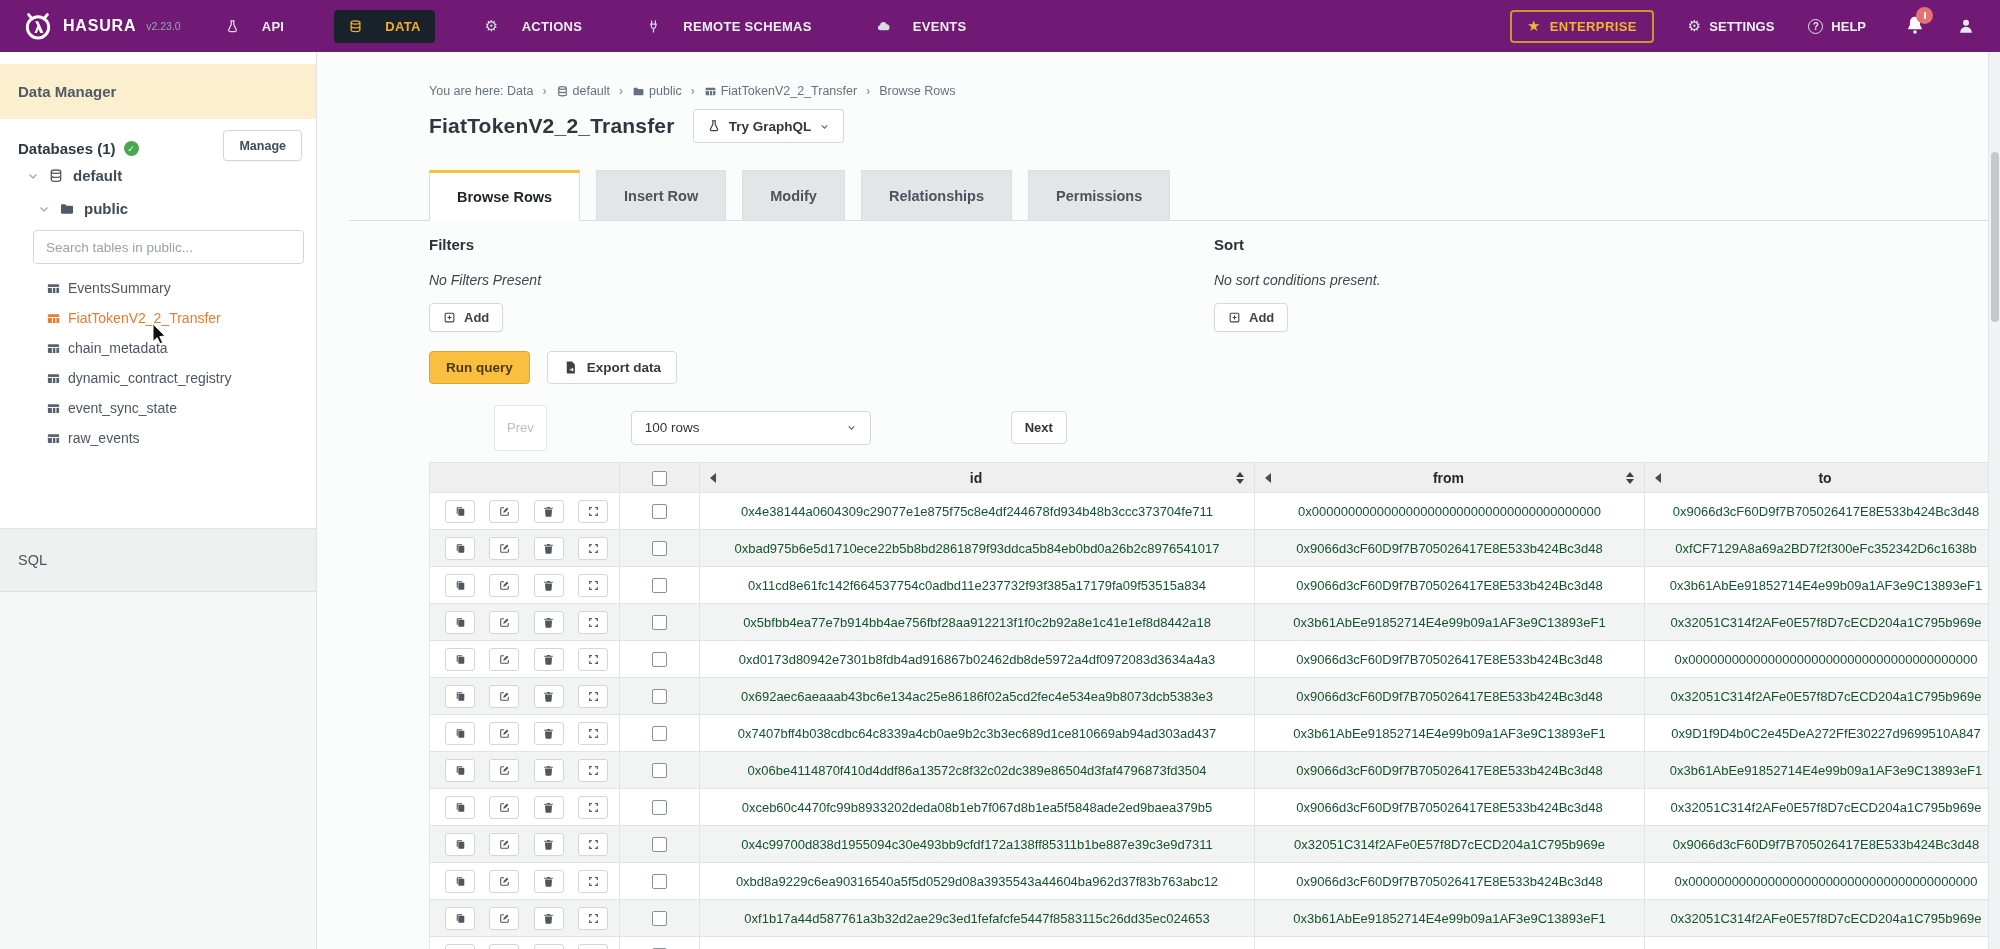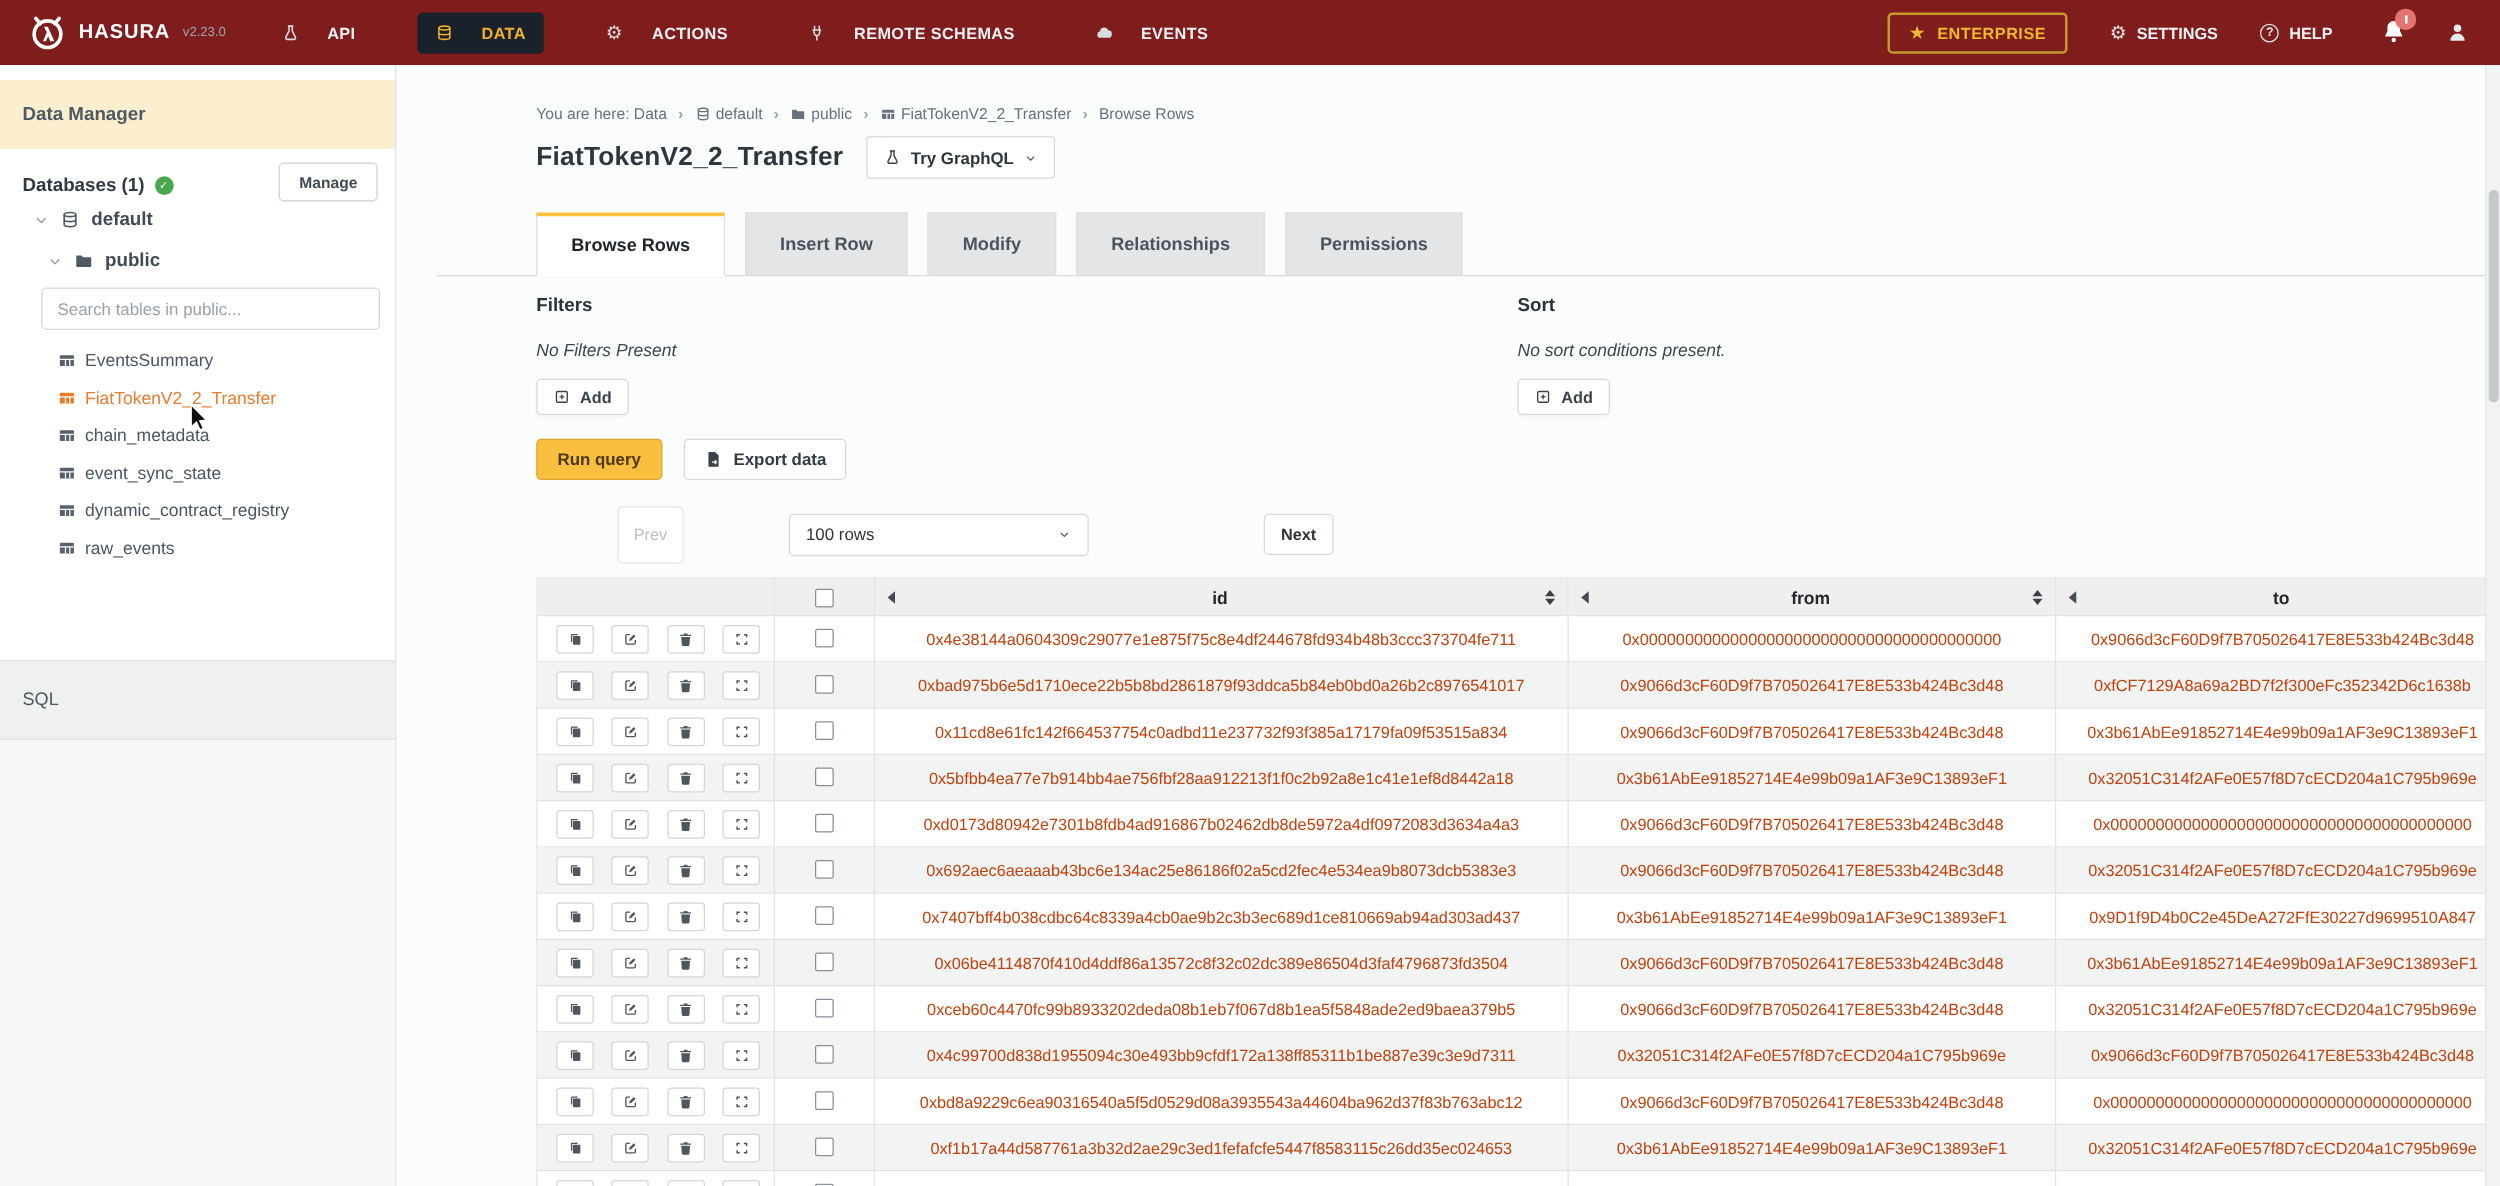--- a/index.html
+++ b/index.html
@@ -1,20 +1,20 @@
 <!DOCTYPE html>
 <html><head>
 <meta charset="utf-8">
 <style>
   * { margin:0; padding:0; box-sizing:border-box; }
   body { font-family:"Liberation Sans","DejaVu Sans",sans-serif; background:#e8e8e8; }
   .screen { position:relative; width:2000px; height:949px; background:#fbfcfc; overflow:hidden; }
 
   
-  .nav { position:absolute; left:0; top:0; width:2000px; height:52px; background:#7f1d1d;
+  .nav { position:absolute; left:0; top:0; width:2000px; height:52px; background:#701a75;
          display:flex; align-items:center; color:#eef1f4; z-index:30; }
   .logo { margin-left:22px; width:32px; height:32px; flex:none; }
   .brand { margin-left:9px; font-size:16px; font-weight:bold; letter-spacing:.8px; color:#fff; }
   .version { margin-left:10px; font-size:10.5px; color:#9aa5af; }
   .navmenu { display:flex; align-items:center; margin-left:30px; }
   .navitem { display:flex; align-items:center; gap:22px; margin-right:36px; font-size:13px; font-weight:bold;
              letter-spacing:.3px; color:#eef1f4; cursor:pointer; padding:9px 14px; border-radius:4px; }
   .navitem .nicon { width:15px; height:15px; color:#d6dce2; display:inline-flex; }
   .navitem.active { background:#19222b; color:#f3b02c; }
   .navitem.active .nicon { color:#f3b02c; }
@@ -130,21 +130,21 @@
   .trow:nth-child(odd) td { background:#fff; }
   .trow:nth-child(even) td { background:#f2f3f3; }
   .td-act { padding-left:15px; }
   .rbtn { display:inline-flex; align-items:center; justify-content:center; width:30px; height:23px; background:#fff;
           border:1px solid #d5d5d5; border-radius:3px; margin-right:10px; color:#4e565e; cursor:pointer; vertical-align:middle; }
   .rbtn svg { width:13px; height:13px; }
   .td-chk { text-align:center; }
   .cbox { display:inline-block; width:15px; height:15px; border:1.5px solid #8a9097; border-radius:2px;
           background:#fff; cursor:pointer; vertical-align:middle; }
   .chk-head { text-align:center; }
-  .td-val { font-size:13px; color:#c2410c; text-align:center; padding:0 6px; }
+  .td-val { font-size:13px; color:#14532d; text-align:center; padding:0 6px; }
 
   
   .scrollbar { position:absolute; right:0; top:52px; width:12px; height:897px; background:#f1f2f3;
                border-left:1px solid #e4e5e6; z-index:40; }
   .scroll-thumb { position:absolute; left:1.5px; top:100px; width:8px; height:170px; background:#c6c9cc; border-radius:5px; cursor:pointer; }
   .cursor { position:absolute; left:152px; top:323px; z-index:50; pointer-events:none; }
 </style>
 </head>
 <body>
 
@@ -304,30 +304,30 @@
           </span>
         <span>chain_metadata</span>
       </li>
       <li class="tbl-item">
         <span class="gicon">
             <svg viewBox="0 0 24 24">
               <rect x="3" y="5" width="18" height="14" rx="1.5" fill="currentColor"></rect>
               <path d="M3 10.3h18M10.2 10.3V19M15.8 10.3V19" stroke="#fff" stroke-width="1.6" fill="none"></path>
             </svg>
           </span>
-        <span>event_sync_state</span>
+        <span>dynamic_contract_registry</span>
       </li>
       <li class="tbl-item">
         <span class="gicon">
             <svg viewBox="0 0 24 24">
               <rect x="3" y="5" width="18" height="14" rx="1.5" fill="currentColor"></rect>
               <path d="M3 10.3h18M10.2 10.3V19M15.8 10.3V19" stroke="#fff" stroke-width="1.6" fill="none"></path>
             </svg>
           </span>
-        <span>dynamic_contract_registry</span>
+        <span>event_sync_state</span>
       </li>
       <li class="tbl-item">
         <span class="gicon">
             <svg viewBox="0 0 24 24">
               <rect x="3" y="5" width="18" height="14" rx="1.5" fill="currentColor"></rect>
               <path d="M3 10.3h18M10.2 10.3V19M15.8 10.3V19" stroke="#fff" stroke-width="1.6" fill="none"></path>
             </svg>
           </span>
         <span>raw_events</span>
       </li>

